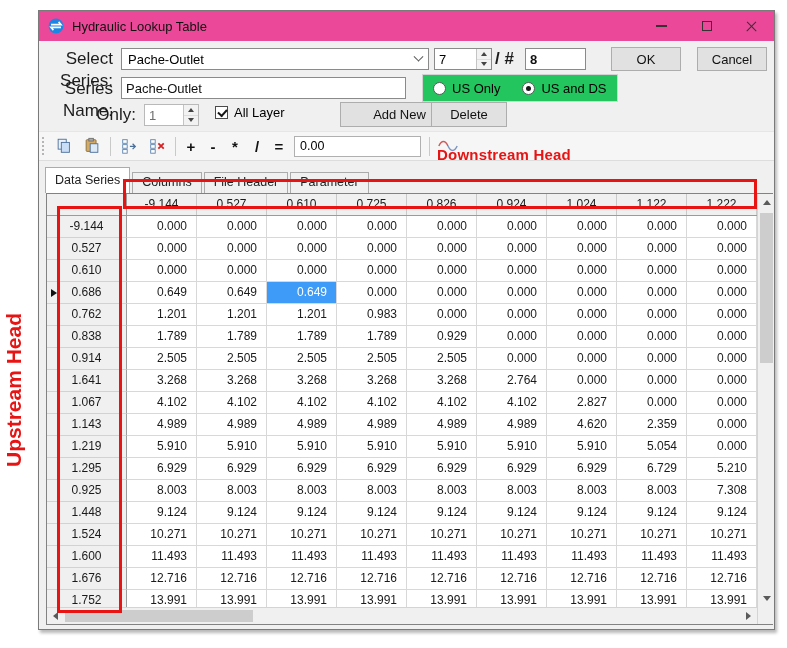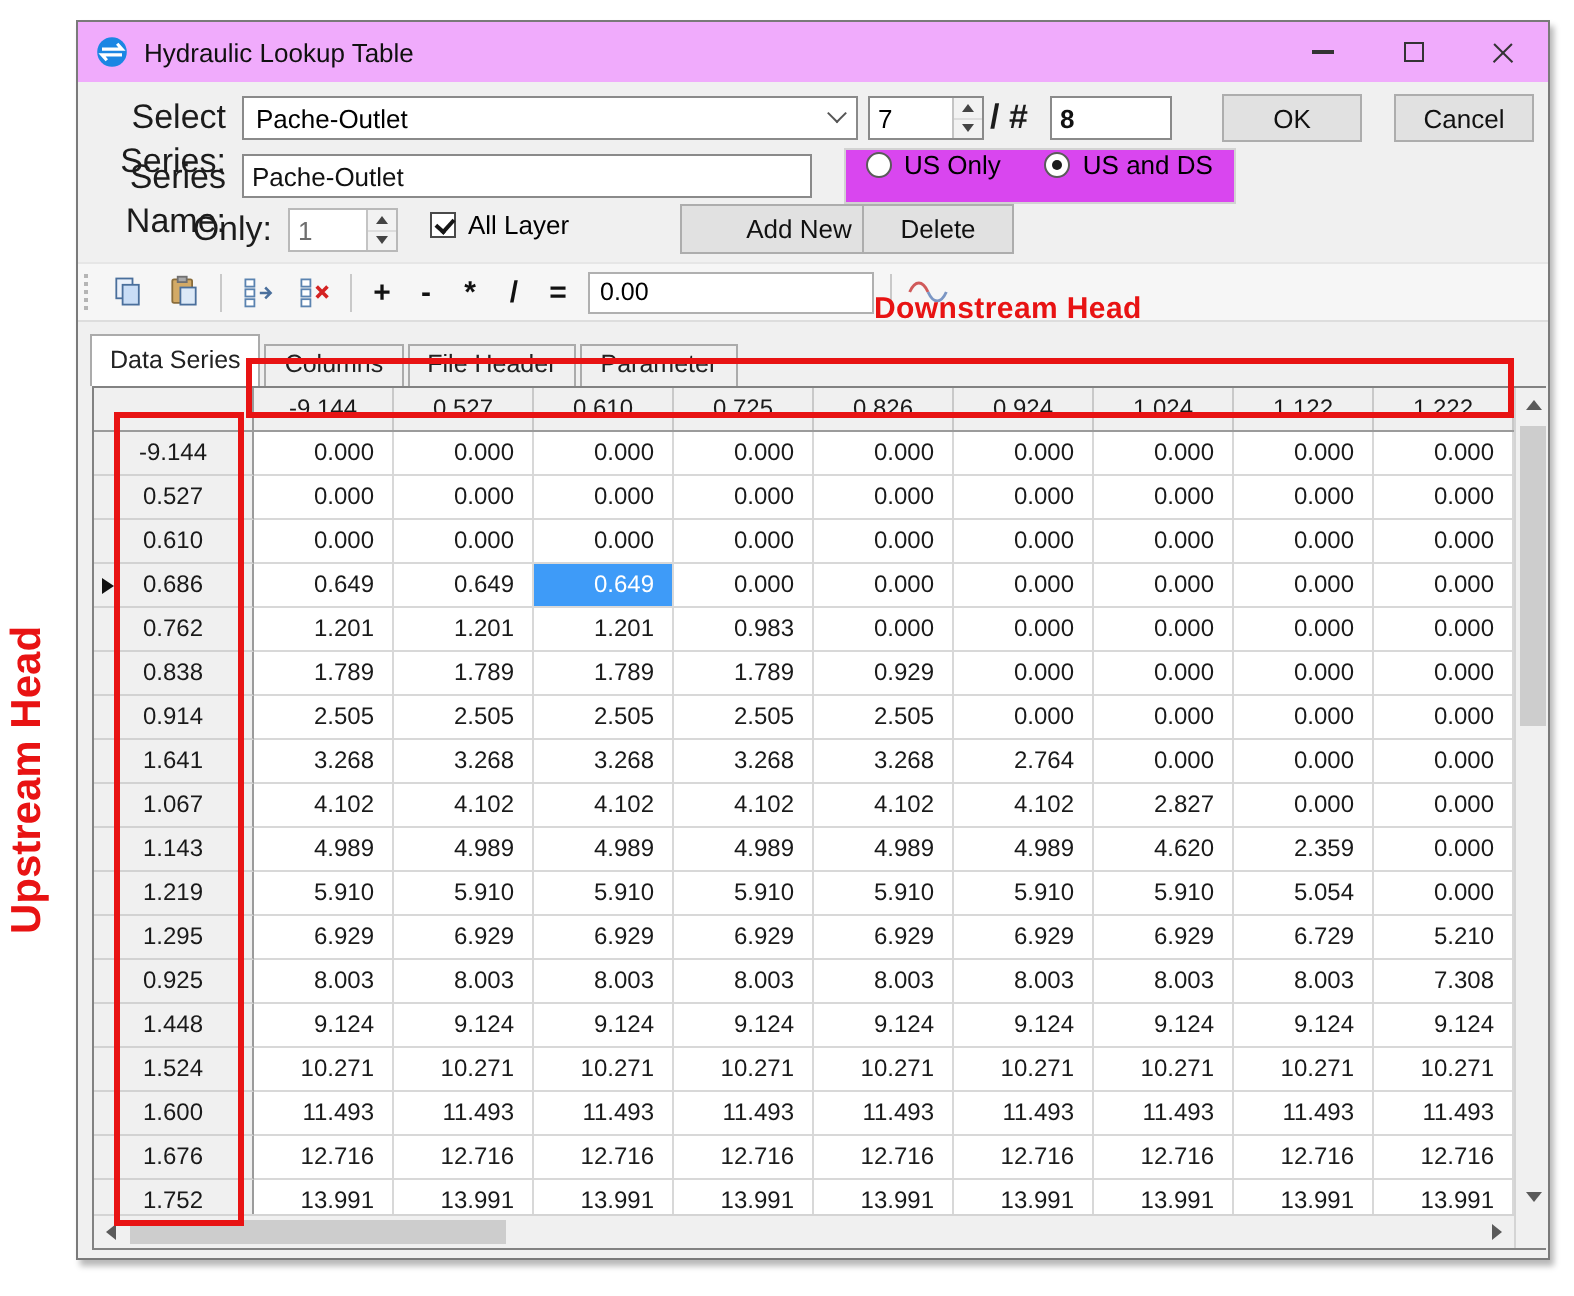--- a/index.html
+++ b/index.html
@@ -3,21 +3,21 @@
 <meta charset="utf-8">
 <style>
   * { box-sizing: border-box; margin: 0; padding: 0; }
   html,body { width:787px; height:648px; background:#fff; overflow:hidden;
     font-family:"Liberation Sans", sans-serif; position:relative; }
 
   .dialog { position:absolute; left:38px; top:10px; width:737px; height:620px;
     background:#f0f0f0; border:1px solid #7a7a7a; box-shadow:2px 3px 3px rgba(0,0,0,.28); z-index:1; }
 
   
-  .titlebar { height:30px; background:#f0abfc; position:relative; display:flex; align-items:center; }
+  .titlebar { height:30px; background:#ec4899; position:relative; display:flex; align-items:center; }
   .app-icon { width:16px; height:16px; margin:0 8px 0 9px; flex:none; }
   .title-text { font-size:13px; color:#101010; }
   .win-btns { position:absolute; right:0; top:0; height:30px; display:flex; }
   .win-btn { width:45px; height:30px; display:flex; align-items:center; justify-content:center; }
   .min-glyph { width:11px; height:1.4px; background:#333; }
   .max-glyph { width:10px; height:10px; border:1.4px solid #333; }
   .close-glyph { position:relative; width:13px; height:13px; }
   .close-glyph::before,.close-glyph::after { content:""; position:absolute; left:0; top:6px; width:13px; height:1.4px; background:#333; }
   .close-glyph::before { transform:rotate(45deg); } .close-glyph::after { transform:rotate(-45deg); }
 
@@ -32,37 +32,37 @@
     transform:rotate(45deg) translate(-2px,-2px); }
   .btn { position:absolute; background:#e1e1e1; border:1px solid #adadad; font-size:13px; color:#111;
     display:flex; align-items:center; justify-content:center; }
   .spinwrap { position:absolute; height:22px; background:#fff; border:1px solid #8a8a8a; display:flex; }
   .spinwrap input { flex:1; border:none; font-size:13px; padding:0 4px; font-family:"Liberation Sans",sans-serif; width:30px; background:transparent; }
   .spincol { width:15px; border-left:1px solid #c4c4c4; display:flex; flex-direction:column; }
   .spinbtn { flex:1; background:#f2f2f2; display:flex; align-items:center; justify-content:center; border-bottom:1px solid #ddd; }
   .spinbtn:last-child { border-bottom:none; }
   .tri-u3 { width:0; height:0; border-left:3px solid transparent; border-right:3px solid transparent; border-bottom:4px solid #444; }
   .tri-d3 { width:0; height:0; border-left:3px solid transparent; border-right:3px solid transparent; border-top:4px solid #444; }
-  .groupbox { position:absolute; border:1px solid #d2d2d2; background:#d946ef; display:flex; align-items:flex-start; }
+  .groupbox { position:absolute; border:1px solid #d2d2d2; background:#22c55e; display:flex; align-items:center; }
   .radio-item { display:flex; align-items:center; gap:6px; font-size:13px; }
   .radio { width:13px; height:13px; border:1px solid #5a5a5a; border-radius:50%; background:#fff; flex:none; }
   .radio.checked::after { content:""; display:block; width:5px; height:5px; margin:3px; border-radius:50%; background:#1a1a1a; }
   .checkbox { width:13px; height:13px; border:1px solid #4a4a4a; background:#fff; position:relative; flex:none; }
   .checkbox::after { content:""; position:absolute; left:2px; top:2px; width:7px; height:4px;
     border-left:2px solid #161616; border-bottom:2px solid #161616; transform:rotate(-48deg); }
   .chkrow { position:absolute; display:flex; align-items:center; gap:6px; font-size:13px; }
 
   
   .toolbar { position:absolute; left:0; top:120px; width:100%; height:30px; background:#f6f6f6;
     border-top:1px solid #e6e6e6; border-bottom:1px solid #ddd; display:flex; align-items:center; }
   .grip { width:4px; height:18px; margin:0 4px 0 3px; border-left:2px dotted #b5b5b5; }
   .tb-ico { width:22px; height:22px; margin:0 3px; display:flex; align-items:center; justify-content:center; }
   .tb-sep { width:1px; height:19px; background:#c9c9c9; margin:0 4px; }
   .tb-op { width:20px; text-align:center; font-size:15px; font-weight:bold; color:#111; margin:0 1px; }
-  .tb-input { width:143px; height:21px; border:1px solid #b0b0b0; background:#fff; font-size:12.5px;
+  .tb-input { width:127px; height:21px; border:1px solid #b0b0b0; background:#fff; font-size:12.5px;
     padding:0 5px; font-family:"Liberation Sans",sans-serif; margin-left:4px; }
 
   
   .tabs { position:absolute; left:6px; top:156px; display:flex; align-items:flex-end; height:26px; }
   .tab { background:#f0f0f0; border:1px solid #ababab; border-bottom:none; height:21px;
     padding:2px 9px 0; font-size:12.5px; color:#222; margin-right:2px; }
   .tab.active { background:#fff; height:26px; padding-top:5px; z-index:3; position:relative; }
 
   
   .grid { position:absolute; left:7px; top:182px; width:727px; height:432px; background:#fff;

